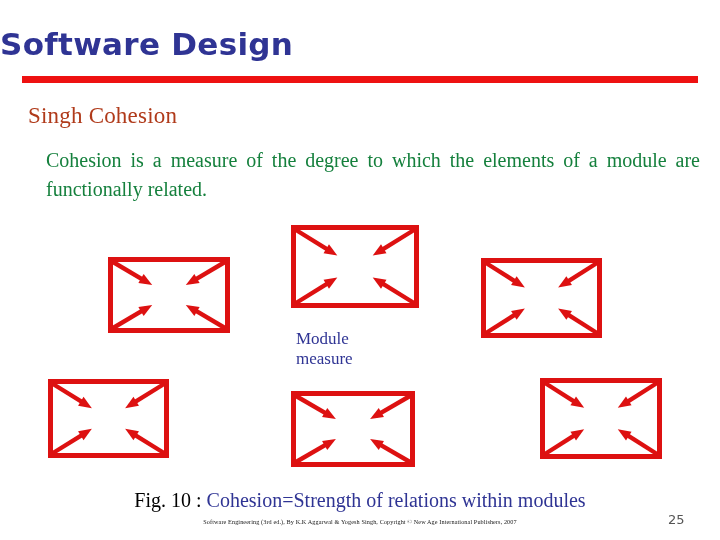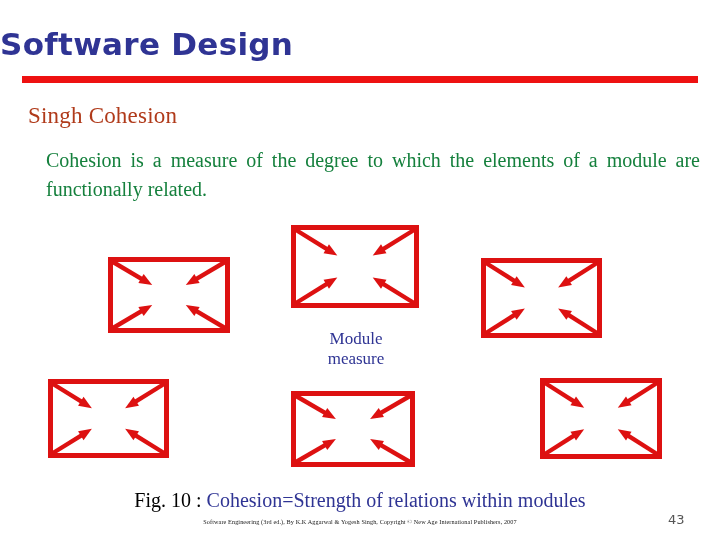--- a/index.html
+++ b/index.html
@@ -86,21 +86,20 @@
   .module-box svg {
     display: block;
     overflow: visible;
   }
 
   .module-strength-label {
     position: absolute;
     left: 296px;
     top: 329px;
     width: 120px;
-    text-align: center;
     font-family: "Liberation Serif", serif;
     font-size: 17px;
     line-height: 20px;
     color: #2f3494;
   }
 
   
   .caption {
     position: absolute;
     left: 0;
@@ -283,15 +282,15 @@
 
   <div class="module-strength-label">
     <div>Module</div>
     <div>measure</div>
   </div>
 
   <div class="caption">
     <span class="caption-figno">Fig. 10 : </span><span class="caption-text">Cohesion=Strength of relations within modules</span>
   </div>
   <div class="citation">Software Engineering (3rd ed.), By K.K Aggarwal &amp; Yogesh Singh, Copyright © New Age International Publishers, 2007</div>
-  <div class="page-number">43</div>
+  <div class="page-number">25</div>
 
 </div>
 
 </body></html>

